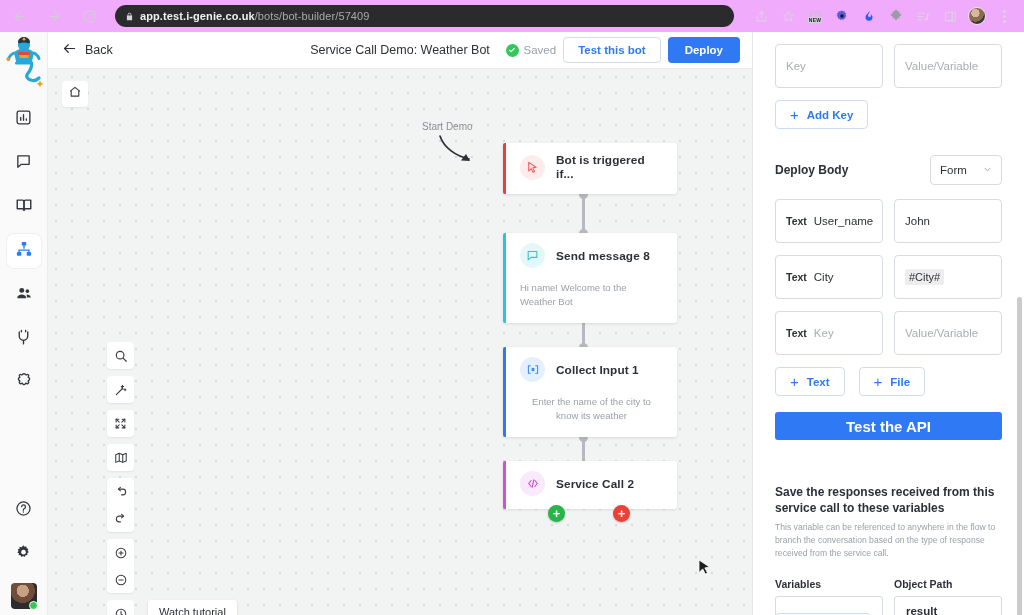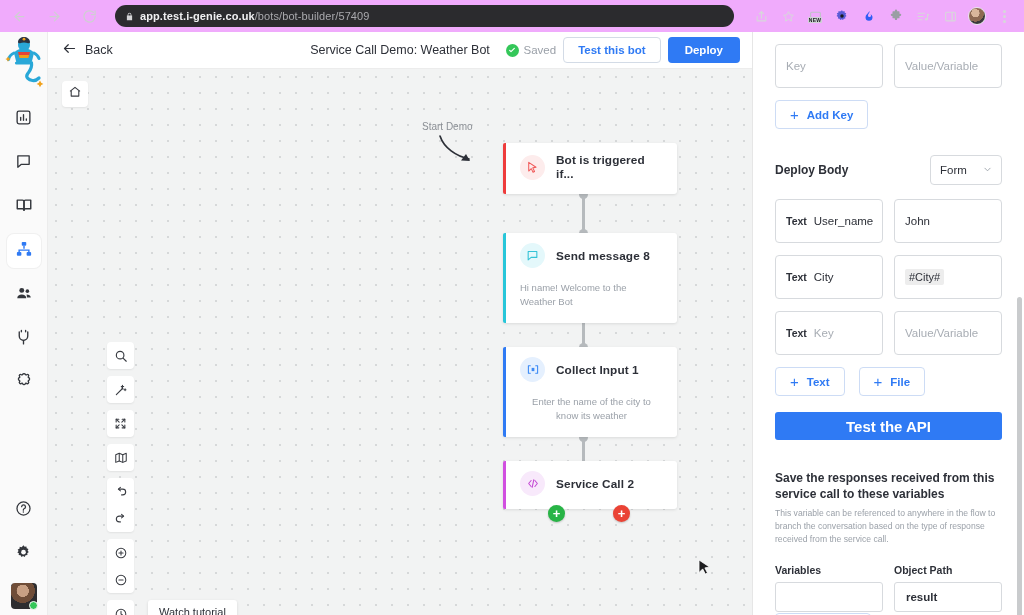--- a/index.html
+++ b/index.html
@@ -272,21 +272,21 @@
   }
   .btn-wide {
     width: 100%; height: 28px;
     background: #2f7af4; color: #fff; border: none; border-radius: 3px;
     font-size: 15px; font-weight: 700;
     margin-top: 16px;
     font-family: "Liberation Sans", sans-serif;
   }
   .save-h {
     font-size: 12px; font-weight: 700; color: #2d3038;
-    line-height: 1.35; margin-top: 30px;
+    line-height: 1.35; margin-top: 44px;
   }
   .save-p { font-size: 8.6px; color: #9ba1a9; line-height: 1.5; margin-top: 5px; }
   .col-heads { display: flex; gap: 11px; margin-top: 18px; margin-bottom: 6px; }
   .col-heads span { flex: 1 1 0; font-size: 10.5px; font-weight: 700; color: #2d3038; }
   .vrow { display: flex; gap: 11px; margin-bottom: 7px; }
   .vfld {
     flex: 1 1 0; height: 30px;
     border: 1px solid #d7dade; border-radius: 3px;
     display: flex; align-items: center; padding: 0 11px;
     font-size: 11.5px; color: #2d3038; font-weight: 700;

